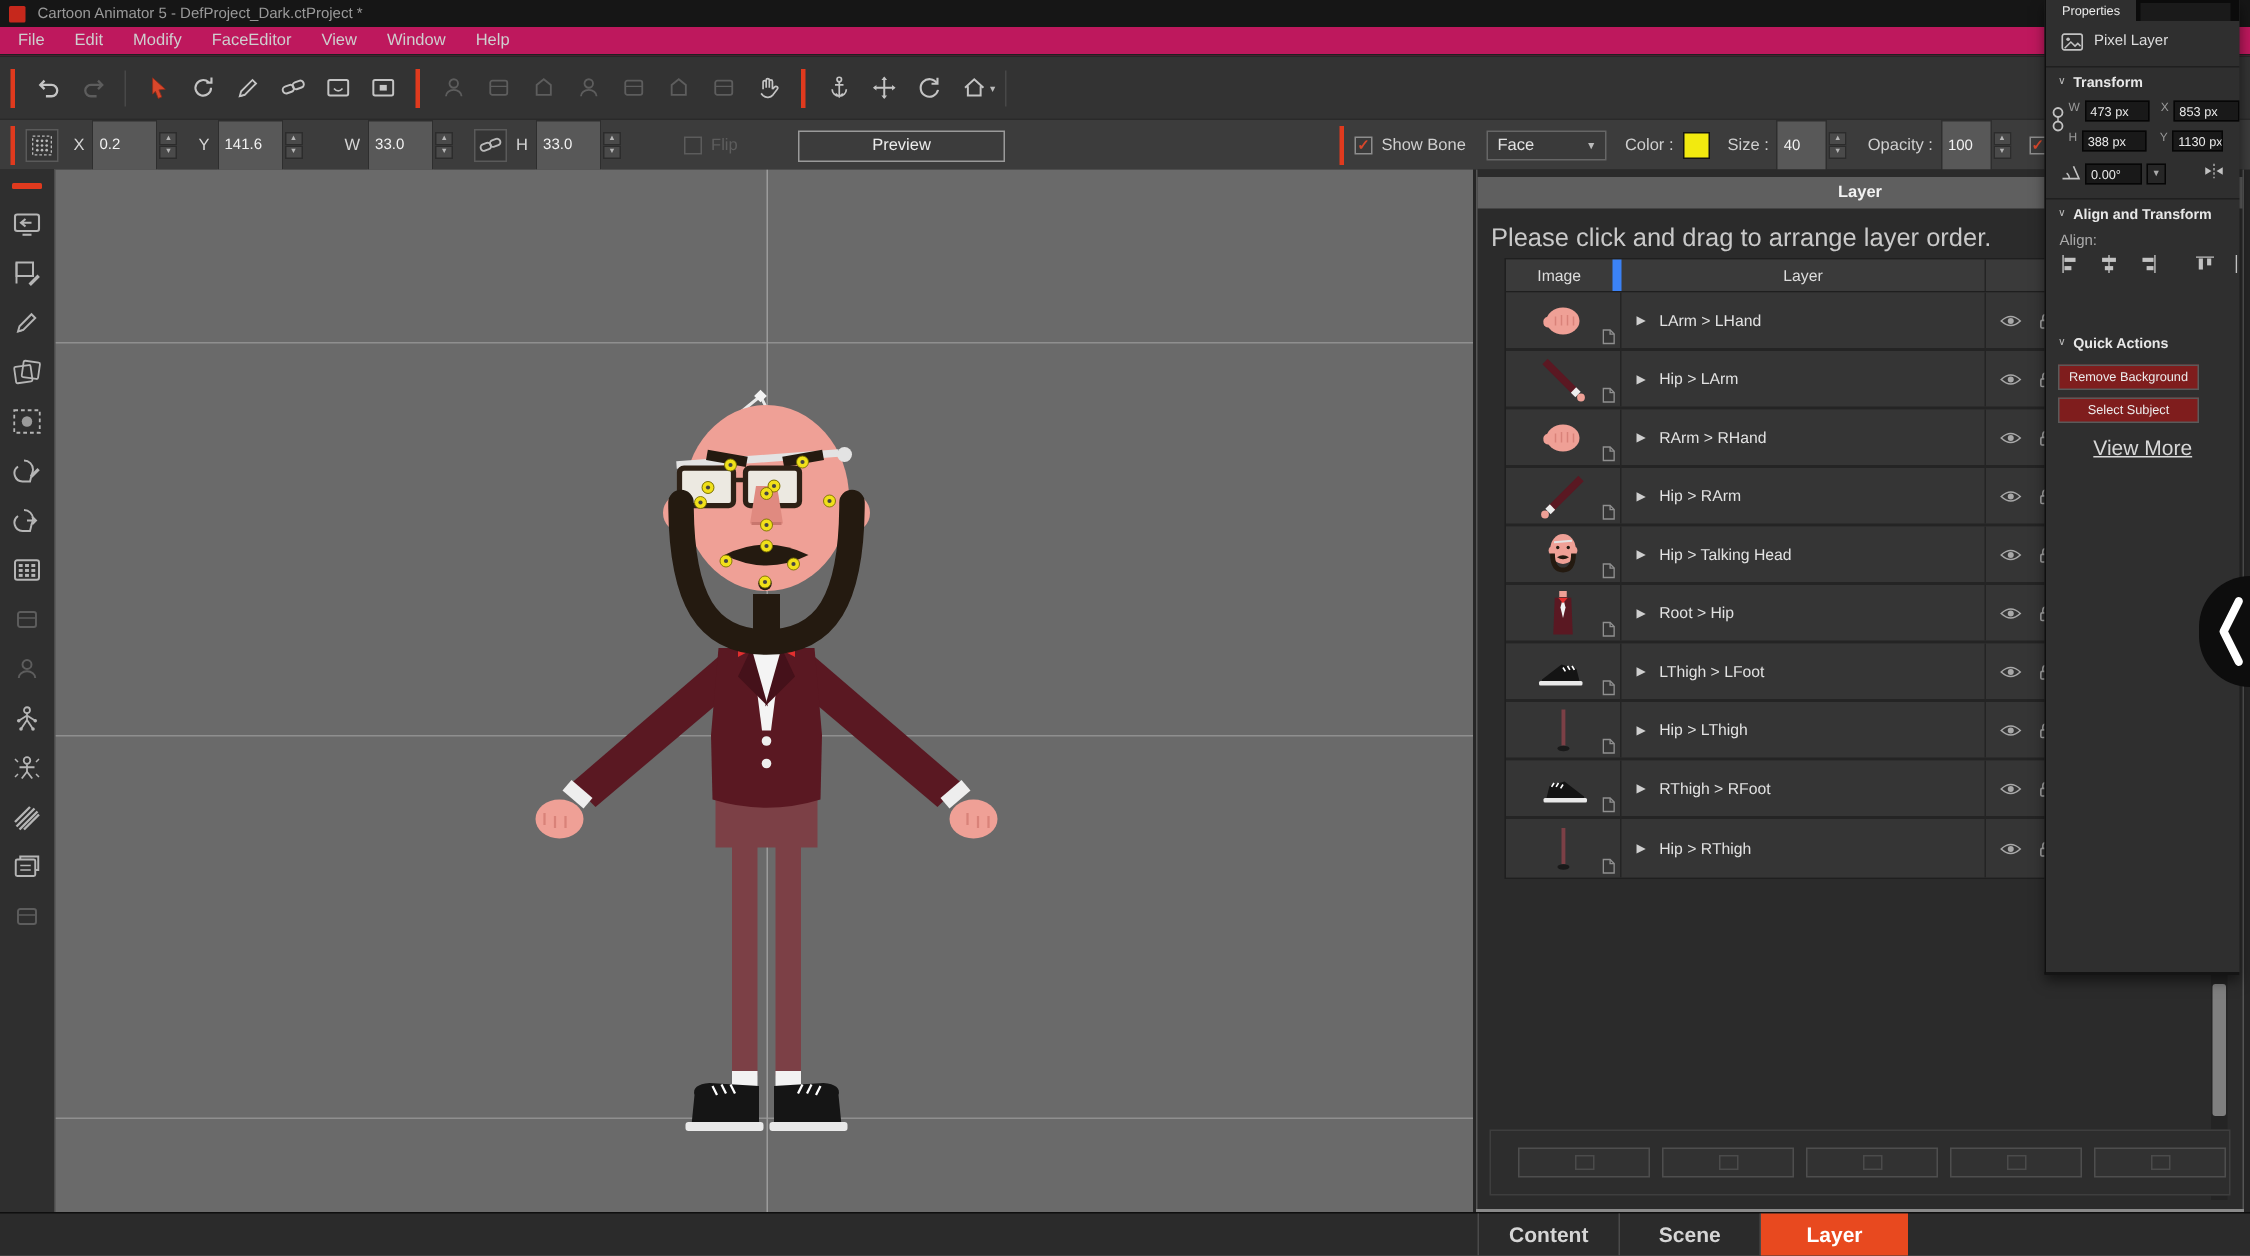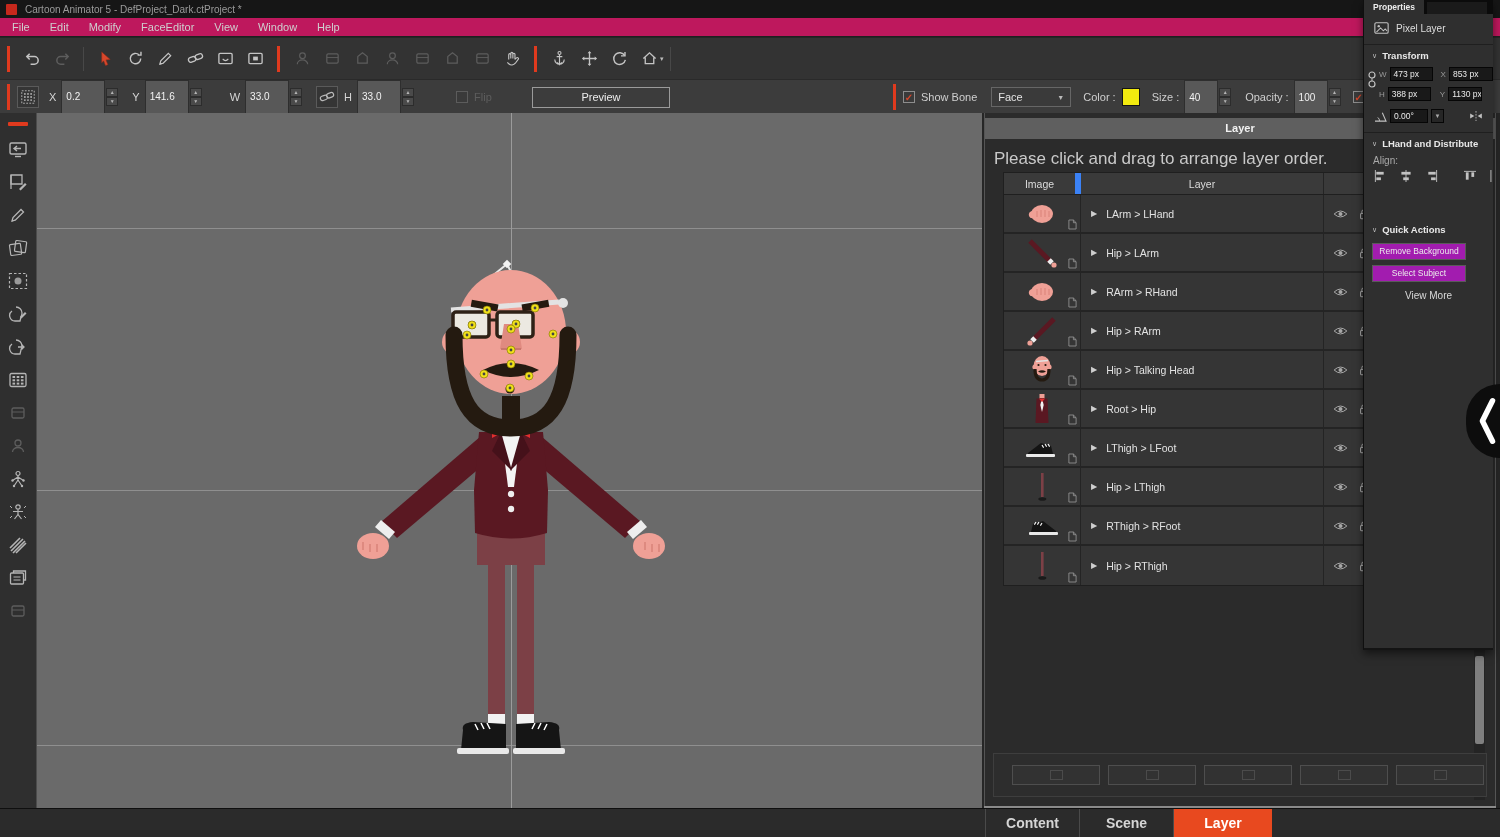--- a/index.html
+++ b/index.html
@@ -67,31 +67,31 @@
   .llabel{font-size:10.5px;color:#e2e2e2}
   .licons{flex:1;display:flex;align-items:center;gap:10px;padding-left:9px;color:#a8a8a8}
   .lbtnbar{position:absolute;left:8px;right:8px;top:640px;height:44px;border:1px solid #3e3e3e;background:#2d2d2d;display:flex;align-items:center;padding-left:18px;gap:8px}
   .lbtn{width:88px;height:20px;background:#323232;border:1px solid #4e4e4e;display:flex;align-items:center;justify-content:center;flex:none}
   .lbtn span{width:13px;height:10px;border:1px solid #6a6a6a;opacity:.45}
   .lscrolltrack{position:absolute;left:489px;top:537px;width:11px;height:150px;background:#242424}
   .lscrollthumb{position:absolute;left:1px;top:6px;width:9px;height:88px;background:#7f7f7f;border-radius:2px}
   
   .props{position:absolute;left:1363px;top:0;width:130px;height:650px;background:#2f2f2f;z-index:5;border-left:1px solid #0f0f0f;border-bottom:2px solid #141414;overflow:hidden;box-shadow:0 4px 8px rgba(0,0,0,.5)}
   .ptabs{position:absolute;top:0;left:0;right:0;height:14px;background:#0b0b0b;display:flex}
-  .ptab{width:60px;background:#2f2f2f;color:#ececec;font-size:8.5px;font-weight:bold;text-align:center;line-height:14px;flex:none}
+  .ptab{width:60px;background:#2f2f2f;color:#ececec;font-size:8.5px;font-weight:normal;text-align:center;line-height:14px;flex:none}
   .ptab2{width:60px;background:#1a1a1a;margin:2px 0 0 3px;flex:none}
-  .prow{position:absolute;display:flex;align-items:center}
+  .prow{position:absolute;display:flex;align-items:flex-start}
   .psep{position:absolute;left:0;right:0;height:1px;background:#1f1f1f}
   .pseclbl{font-size:9.5px;font-weight:bold;color:#e8e8e8;margin-left:5px}
   .pcaret{font-size:7px;color:#bbb}
   .plbl{font-size:8px;color:#9a9a9a}
   .pinput{background:#191919;border:1px solid #060606;color:#eaeaea;height:14px;line-height:12px;padding:0 3px;font-size:8.5px;white-space:nowrap;overflow:hidden}
   .pcaretbox{width:13px;height:14px;background:#262626;border:1px solid #060606;color:#aaa;font-size:6px;text-align:center;line-height:13px}
-  .qbtn{position:absolute;left:8px;width:94px;height:17px;background:#a21caf;border:1px solid #5a5a5a;color:#ececec;font-size:8.5px;text-align:center;line-height:15px}
-  .viewmore{position:absolute;left:0;right:0;text-align:center;font-size:10px;color:#d8d8d8;}
+  .qbtn{position:absolute;left:8px;width:94px;height:17px;background:#7f1d1d;border:1px solid #5a5a5a;color:#ececec;font-size:8.5px;text-align:center;line-height:15px}
+  .viewmore{position:absolute;left:0;right:0;text-align:center;font-size:14px;color:#d8d8d8;text-decoration:underline}
   .alicon{color:#c2c2c2}
   
   .handle{position:absolute;left:1466px;top:384px;width:34px;height:74px;background:#0d0d0d;border-radius:37px 0 0 37px;z-index:6;display:flex;align-items:center;justify-content:flex-end;padding-right:2px}
   
   .bottombar{position:absolute;left:0;top:808px;right:0;height:29px;background:#2b2b2b;border-top:1px solid #0f0f0f}
   .btab{position:absolute;top:0;height:29px;line-height:29px;text-align:center;font-size:14px;font-weight:bold;color:#d5d5d5;border-right:1px solid #4a4a4a}
   .btab.active{background:#e8491f;color:#fff;border-right:none}
   .edgeline{position:absolute;left:984px;right:4px;top:806px;height:2px;background:#8a8a8a;z-index:2}
 </style>
 </head>
@@ -962,21 +962,21 @@
     <span class="alicon" style="margin-left:22px">
         <svg viewBox="0 0 16 12" width="14" height="10">
           <path d="M8 0 V12" stroke="currentColor" stroke-dasharray="2 1.5" stroke-width="1"></path>
           <path d="M6 6 L1 3 v6 Z M10 6 L15 3 v6 Z" fill="currentColor"></path>
         </svg>
       </span>
   </div>
   <div class="psep" style="top:132px"></div>
   <div class="prow" style="left:8px;top:138px">
     <span class="pcaret">∨</span>
-    <span class="pseclbl">LHand and Distribute</span>
+    <span class="pseclbl">Align and Transform</span>
   </div>
   <div class="prow" style="left:9px;top:155px">
     <span style="font-size:10px;color:#aaa">Align:</span>
   </div>
   <div class="prow" style="left:10px;top:170px;gap:14px">
     <span class="alicon">
         <svg viewBox="0 0 13 13" width="12" height="12">
           <path d="M1.5 0 V13" stroke="currentColor"></path>
           <rect x="2.5" y="2" width="8" height="3" fill="currentColor"></rect>
           <rect x="2.5" y="8" width="5" height="3" fill="currentColor"></rect>

